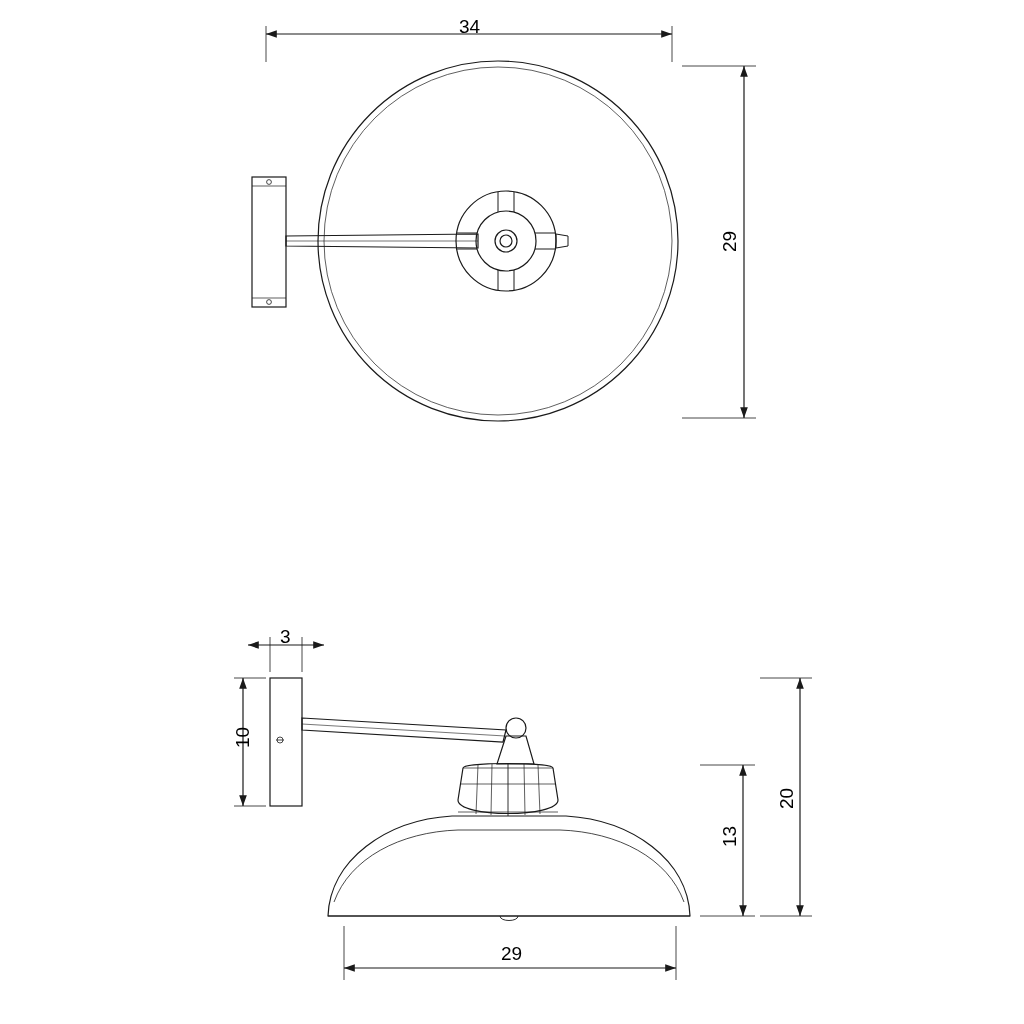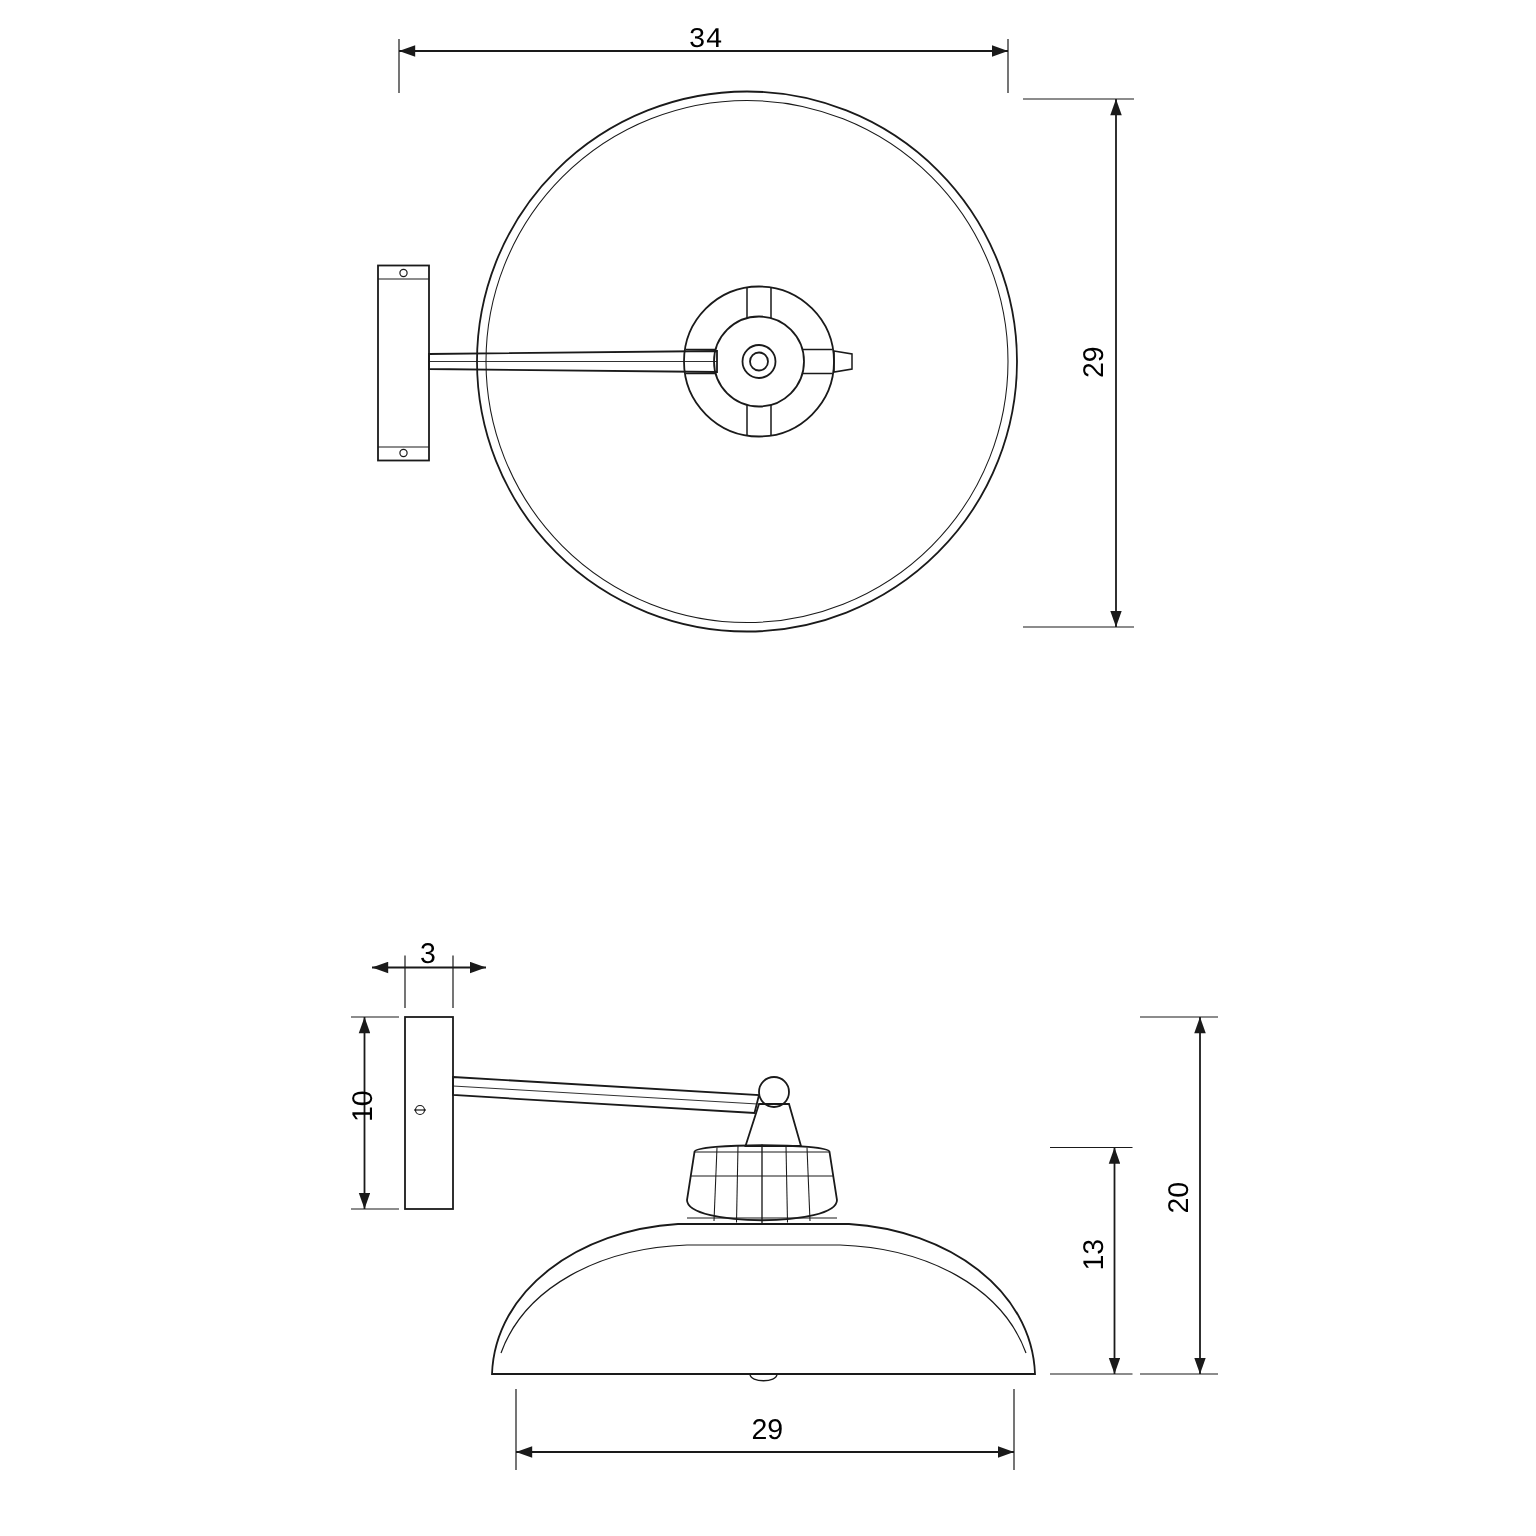--- a/index.html
+++ b/index.html
@@ -149,21 +149,21 @@
 
       <g>
         <line x1="344" y1="968" x2="676" y2="968" marker-start="url(#arrowStart)" marker-end="url(#arrowEnd)"></line>
         <line x1="344" y1="926" x2="344" y2="980" stroke-width="0.8"></line>
         <line x1="676" y1="926" x2="676" y2="980" stroke-width="0.8"></line>
       </g>
 
     </g>
   </svg>
 
-  <div class="dim-label" style="left:459px; top:17px;font-family:Liberation Mono, monospace;">34</div>
+  <div class="dim-label" style="left:459px; top:17px;">34</div>
 
   <div class="dim-label rot" style="left:719px; top:232px;">29</div>
 
   <div class="dim-label" style="left:280px; top:627px;">3</div>
 
   <div class="dim-label rot" style="left:232px; top:728px;">10</div>
 
   <div class="dim-label rot" style="left:719px; top:827px;">13</div>
 
   <div class="dim-label rot" style="left:776px; top:789px;">20</div>

